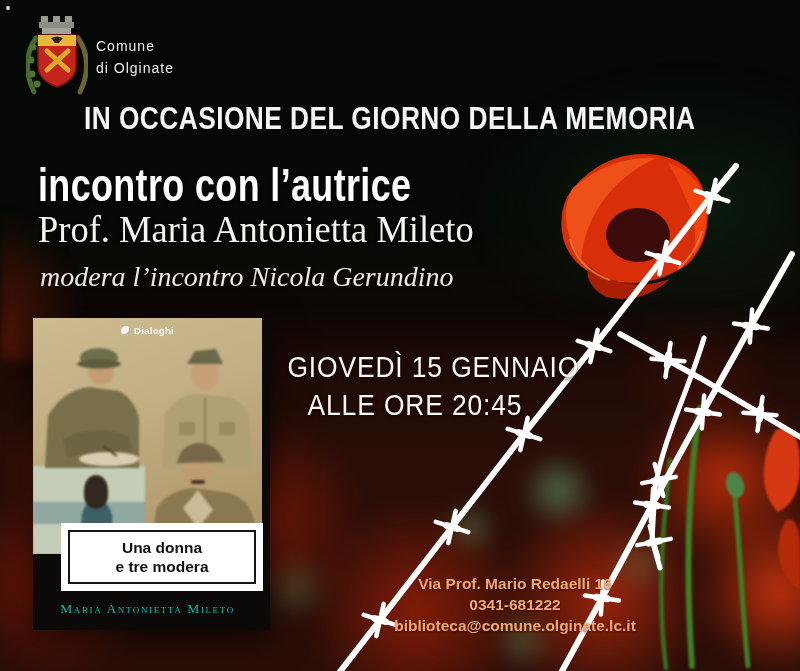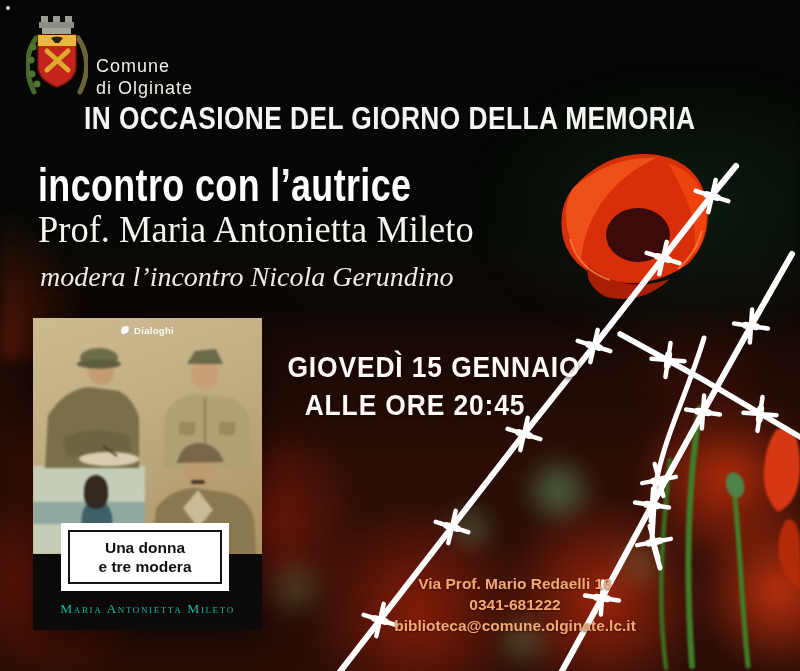--- a/index.html
+++ b/index.html
@@ -36,48 +36,48 @@
       radial-gradient(ellipse 320px 200px at 86% 52%, rgba(16,42,22,.55), transparent 70%),
       radial-gradient(ellipse 120px 180px at 0% 92%, rgba(130,34,10,.55), transparent 70%);
     filter:blur(6px);
   }
   .speck{position:absolute;left:6px;top:6px;width:4px;height:4px;border-radius:50%;background:#fff;opacity:.85;}
   .big-poppy{position:absolute;left:518px;top:143px;filter:blur(.6px);}
   .stems{position:absolute;left:640px;top:400px;filter:blur(1px);}
   .wire{position:absolute;left:0;top:0;}
   
   .hdr-logo{position:absolute;left:26px;top:14px;}
-  .muni{position:absolute;left:96px;top:35px;color:#eef0ea;font-size:18px;line-height:22px;letter-spacing:1px;text-shadow:0 1px 2px rgba(0,0,0,.6);margin-top:20px;}
+  .muni{position:absolute;left:96px;top:35px;color:#eef0ea;font-size:14px;line-height:22px;letter-spacing:1px;text-shadow:0 1px 2px rgba(0,0,0,.6);}
   .library{position:absolute;right:22px;top:25px;text-align:center;color:#e9e9e4;font-size:13.5px;line-height:21px;text-shadow:0 1px 2px rgba(0,0,0,.6);}
   
   .occasion{position:absolute;left:0;top:101px;width:780px;text-align:center;color:#f4f4f2;
     font-size:31px;font-weight:700;letter-spacing:.5px;white-space:nowrap;}
   .occasion span{display:inline-block;transform:scaleX(.85);transform-origin:center;}
   .ev-title{position:absolute;left:38px;top:158px;color:#fdfdfb;font-size:46px;font-weight:700;white-space:nowrap;
     transform:scaleX(.78);transform-origin:left center;letter-spacing:.5px;text-shadow:0 2px 4px rgba(0,0,0,.6);}
   .ev-author{position:absolute;left:38px;top:207px;color:#f6f4ef;font-family:"Liberation Serif",serif;
     font-size:38px;white-space:nowrap;transform:scaleX(.96);transform-origin:left center;text-shadow:0 2px 4px rgba(0,0,0,.6);}
   .ev-moderator{position:absolute;left:40px;top:261px;color:#efece6;font-family:"Liberation Serif",serif;
     font-style:italic;font-size:28px;white-space:nowrap;text-shadow:0 2px 3px rgba(0,0,0,.6);}
   .date-block{position:absolute;left:270px;top:348px;width:290px;text-align:center;color:#fdf9f6;
-    font-weight:700;font-size:30px;line-height:38px;letter-spacing:1px;white-space:nowrap;text-shadow:0 2px 5px rgba(20,0,0,.7);}
+    font-weight:400;font-size:30px;line-height:38px;letter-spacing:1px;white-space:nowrap;text-shadow:0 2px 5px rgba(20,0,0,.7);}
   .date-block div{transform:scaleX(.88);transform-origin:center;}
   .contact{position:absolute;left:380px;top:573px;width:270px;text-align:center;color:#f2a873;
     font-weight:700;font-size:15.5px;line-height:21px;white-space:nowrap;text-shadow:0 1px 2px rgba(40,5,0,.7);}
   
   .cover{position:absolute;left:33px;top:318px;width:229px;height:312px;background:#0b0a08;
-    box-shadow:0 10px 34px rgba(0,0,0,.65);}
+    box-shadow:0 10px 34px rgba(0,0,0,.65);padding-left:8px;}
   .painting{position:absolute;left:0;top:0;width:229px;height:236px;overflow:hidden;
     background:linear-gradient(160deg,#cdbb92 0%,#c2ae83 40%,#ab9266 100%);}
   .publisher{position:absolute;left:0;top:7px;width:229px;display:flex;justify-content:center;align-items:center;gap:3px;
     color:rgba(255,255,255,.92);font-size:9.5px;font-weight:700;letter-spacing:.3px;}
   .pub-dot{width:10px;height:10px;border-radius:50%;background:rgba(255,255,255,.9);display:inline-block;
     box-shadow:inset -2px -2px 0 rgba(170,160,130,.8);}
   .black-band{position:absolute;left:0;bottom:0;width:229px;height:76px;background:#0b0a08;}
-  .title-box{position:absolute;left:28px;top:205px;width:168px;height:68px;background:#fff;box-sizing:border-box;padding:7px;}
+  .title-box{position:absolute;left:28px;top:205px;width:202px;height:68px;background:#fff;box-sizing:border-box;padding:7px;}
   .title-box-inner{width:100%;height:100%;box-sizing:border-box;border:2.5px solid #141414;
     display:flex;flex-direction:column;justify-content:center;align-items:center;
     color:#111;font-size:15.5px;font-weight:700;line-height:19px;}
   .book-author{position:absolute;left:0;bottom:13px;width:229px;text-align:center;color:#14b8a6;
     font-family:"Liberation Serif",serif;font-variant:small-caps;font-size:13.5px;letter-spacing:1.6px;}
 </style>
 </head>
 <body>
 
 <div class="poster">

